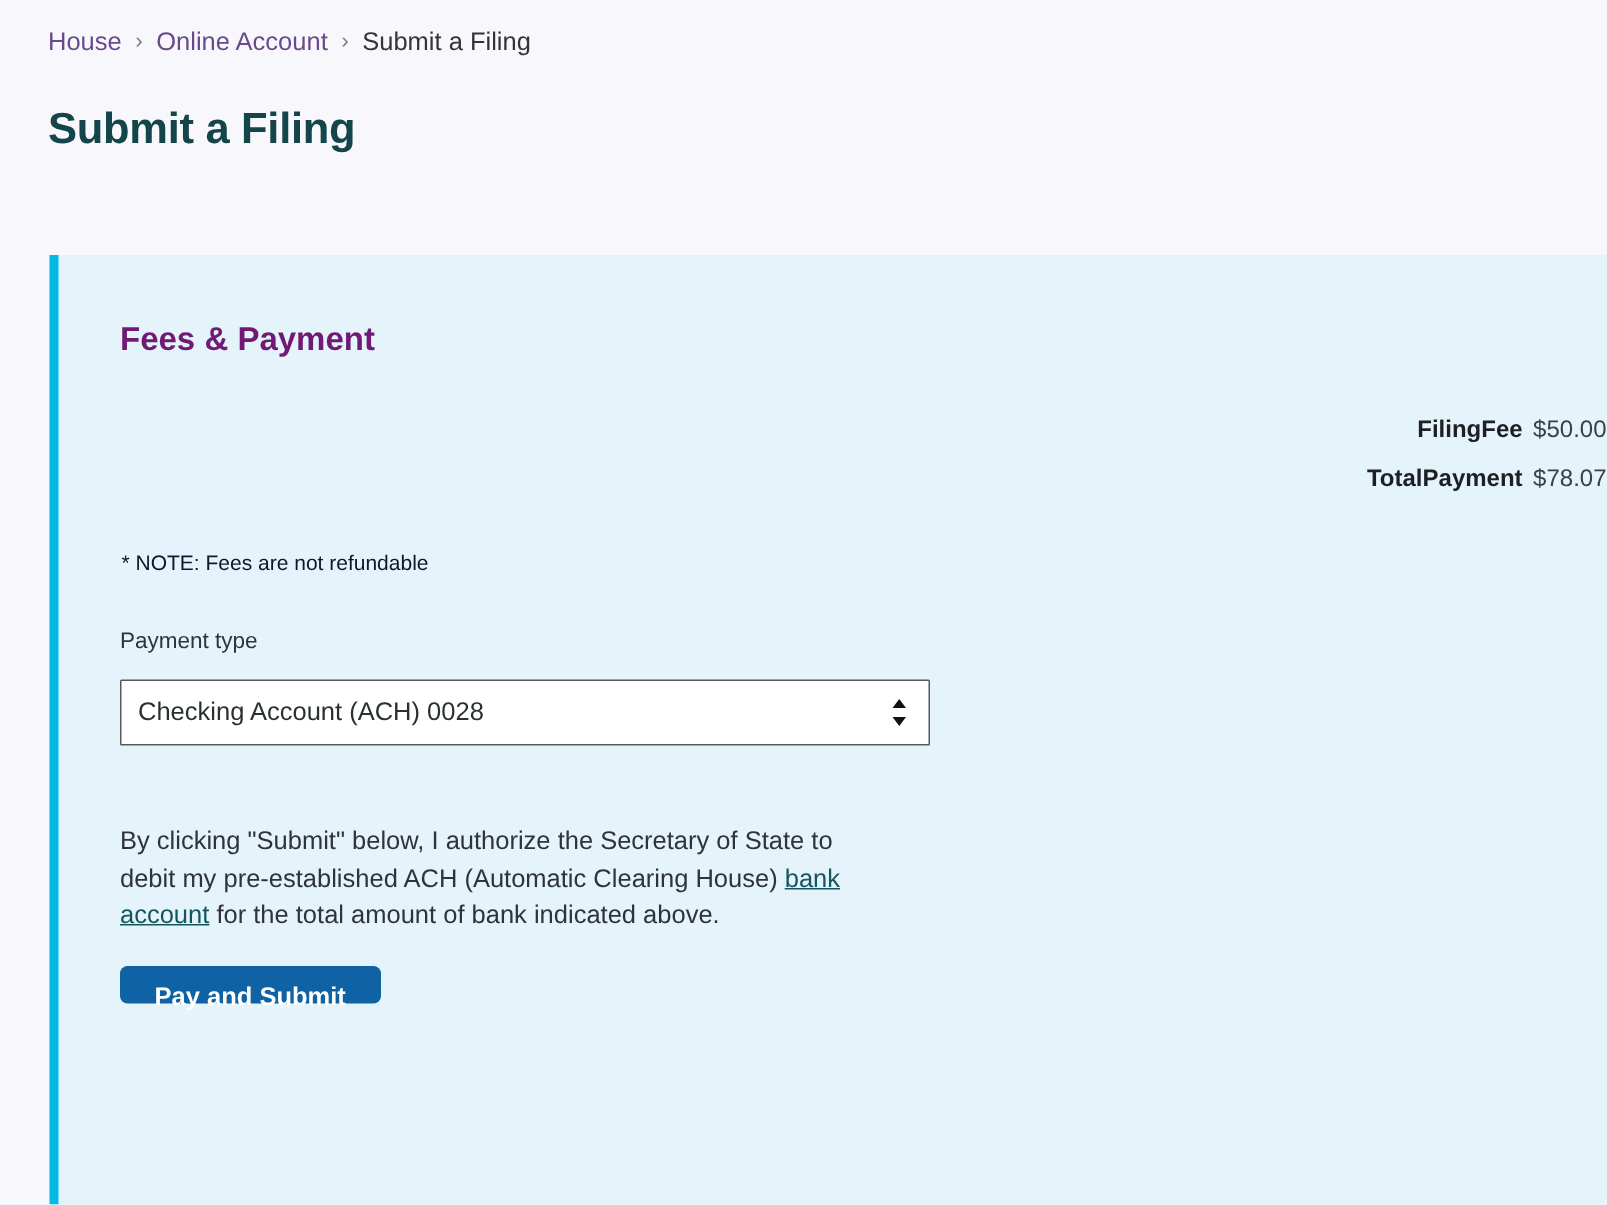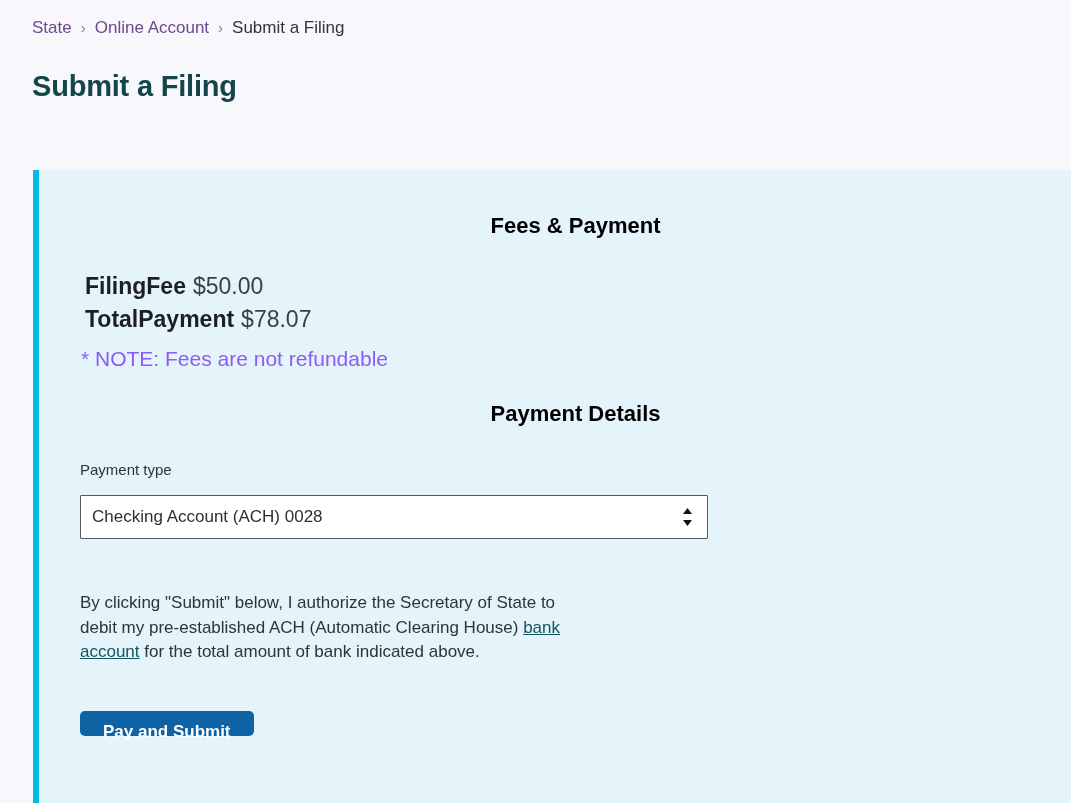--- a/index.html
+++ b/index.html
@@ -67,68 +67,68 @@
   }
   .panel-inner {
     padding: 42px 0 0 41px;
   }
 
   .section-heading {
     margin: 0;
     font-size: 22px;
     line-height: 28px;
     font-weight: bold;
-    color: #000000;
-    text-align: center;
+    color: #701a75;
   }
 
   
   .fee-list {
     margin: 30px 0 0 0;
     padding: 0;
     list-style: none;
   }
   .fee-row {
-    font-size: 23px;
+    font-size: 16px;
     line-height: 33px;
     color: #2c3135;
     padding-left: 5px;
     white-space: nowrap;
+    text-align: right;
   }
   .fee-label {
     font-weight: bold;
     color: #1d2023;
   }
   .fee-value {
     color: #3a4045;
     margin-left: 7px;
   }
 
   .fee-note {
-    margin: 12px 0 0 0;
+    margin: 28px 0 0 0;
     padding-left: 1px;
-    font-size: 21px;
+    font-size: 14px;
     line-height: 22px;
-    color: #8b5cf6;
+    color: #0f172a;
   }
 
   .heading-payment-details {
     margin-top: 30px;
   }
 
   
   .field-label {
     margin: 31px 0 0 0;
     font-size: 15px;
     line-height: 22px;
     color: #2f3438;
   }
   .select-wrap {
     position: relative;
-    width: 628px;
+    width: 540px;
     margin-top: 14px;
   }
   .select-box {
     width: 100%;
     height: 44px;
     box-sizing: border-box;
     background: #ffffff;
     border: 1px solid #55595c;
     border-radius: 1px;
     font-family: "Liberation Sans", sans-serif;
@@ -162,40 +162,40 @@
     color: #2f3438;
   }
   .auth-link {
     color: #13565f;
     text-decoration: underline;
     cursor: pointer;
   }
 
   
   .submit-btn {
-    margin-top: 46px;
+    margin-top: 21px;
     display: inline-block;
     background: #0f63a5;
     color: #ffffff;
     font-family: "Liberation Sans", sans-serif;
     font-size: 17px;
     font-weight: bold;
     border: none;
     border-radius: 5px;
     padding: 0 23px;
     height: 25px;
     line-height: 41px;
     cursor: pointer;
   }
 </style>
 </head>
 <body>
 
 <nav class="breadcrumb">
-  <a class="crumb-link">State</a>
+  <a class="crumb-link">House</a>
   <span class="crumb-sep">›</span>
   <a class="crumb-link">Online Account</a>
   <span class="crumb-sep">›</span>
   <span class="crumb-current">Submit a Filing</span>
 </nav>
 
 <h1 class="page-title">Submit a Filing</h1>
 
 <section class="panel">
   <div class="panel-inner">
@@ -206,21 +206,20 @@
       <li class="fee-row">
         <span class="fee-label">FilingFee</span><span class="fee-value">$50.00</span>
       </li>
       <li class="fee-row">
         <span class="fee-label">TotalPayment</span><span class="fee-value">$78.07</span>
       </li>
     </ul>
 
     <p class="fee-note">* NOTE: Fees are not refundable</p>
 
-    <h2 class="section-heading heading-payment-details">Payment Details</h2>
 
     <p class="field-label">Payment type</p>
 
     <div class="select-wrap">
       <div class="select-box">
         <span>Checking Account (ACH) 0028</span>
       </div>
       <span class="select-arrows">
         <svg width="13" height="22" viewBox="0 0 13 22" aria-hidden="true">
           <path d="M6.5 2 L11 8 L2 8 Z" fill="#111111"></path>

